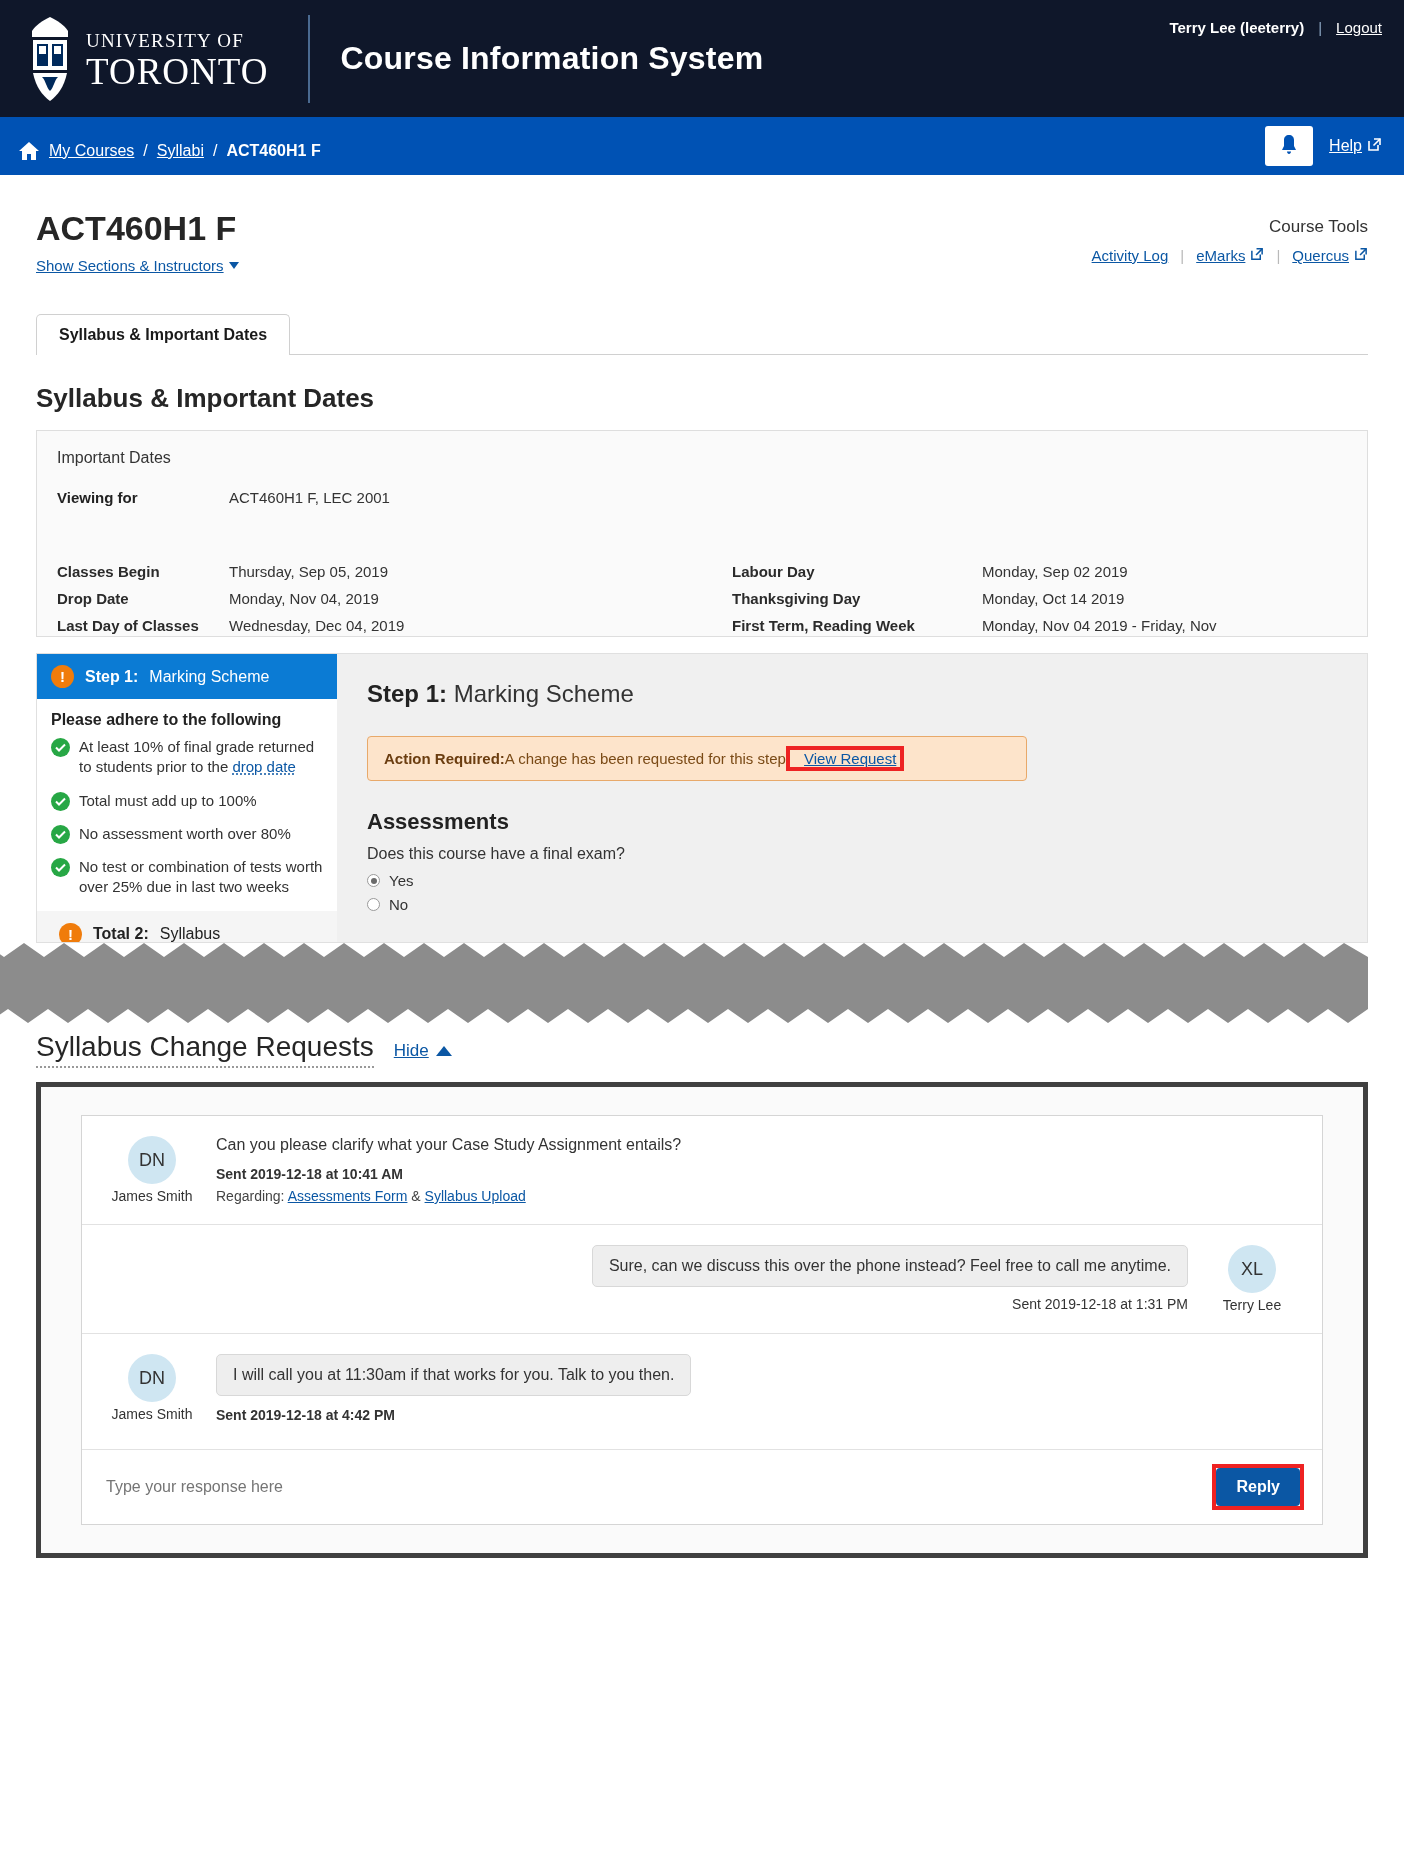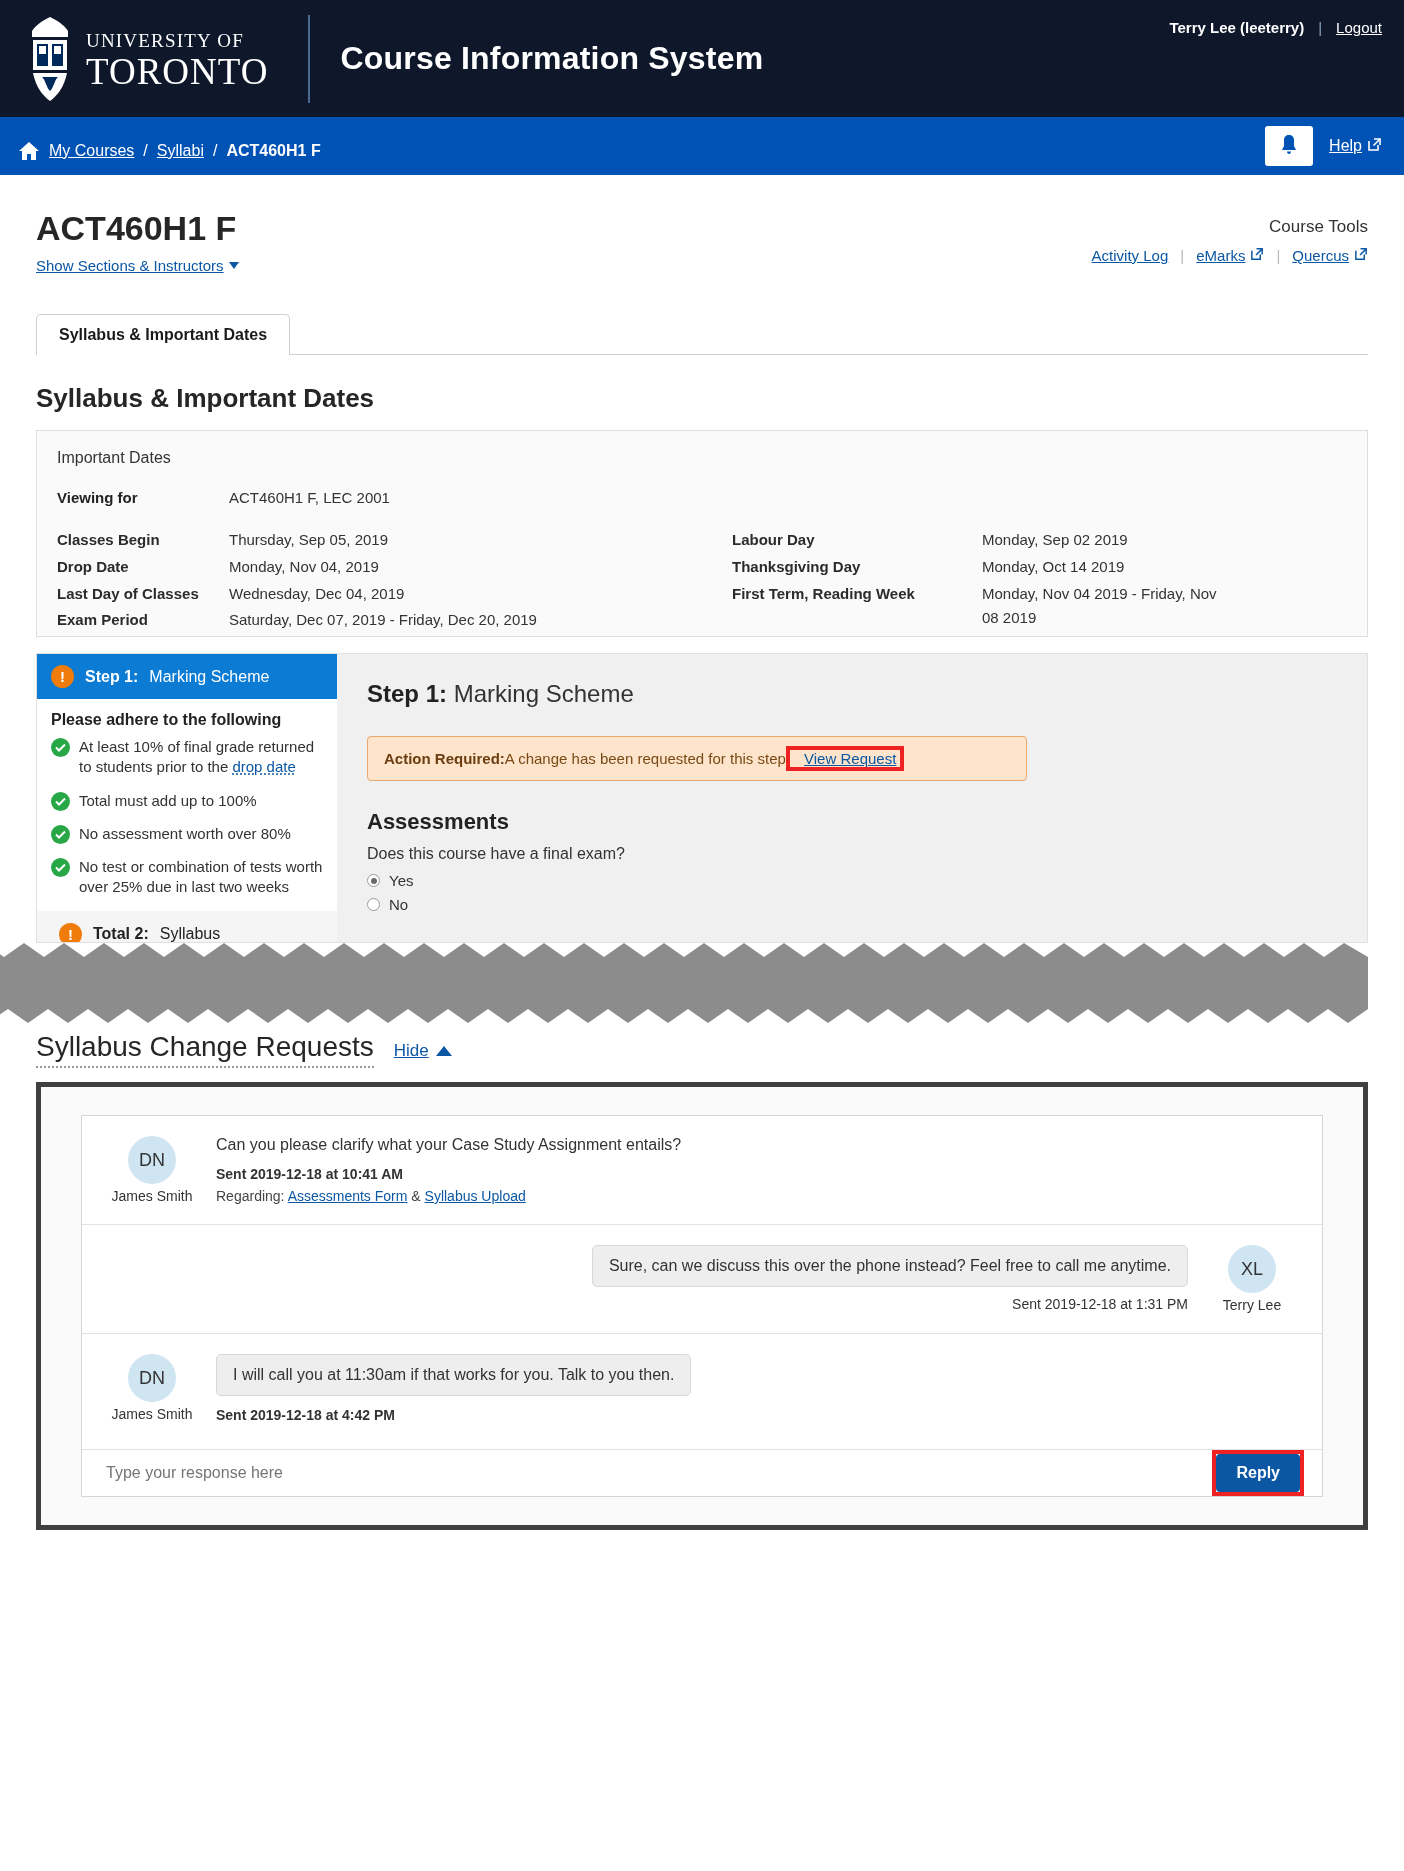--- a/index.html
+++ b/index.html
@@ -112,21 +112,21 @@
   h2.sec-h { font-size:26px; font-weight:bold; color:#262626; margin: 28px 0 16px 0; }
 
   
   .dates-card {
     border:1px solid #dedede; background:#fafafa;
     padding: 18px 20px 4px 20px; position:relative;
     height: 207px; overflow:hidden;
   }
   .dates-card .ttl { font-size:16px; color:#333; margin-bottom:22px; }
   .dates-row { display:flex; }
-  .dates-col { flex:1; }
+  .dates-col { flex:1;margin-top:32px; }
   .dates-col.right { padding-left: 60px; }
   .kv { display:flex; margin-bottom: 2px; line-height: 1.65; }
   .kv .k { font-weight:bold; font-size:15px; color:#2b2b2b; width: 172px; flex:none; }
   .dates-col.right .kv .k { width: 250px; }
   .kv .v { font-size:15px; color:#333; }
   .viewing { display:flex; margin-bottom: 22px; }
   .viewing .k { font-weight:bold; font-size:15px; width:172px; flex:none;}
   .viewing .v { font-size:15px; color:#333; }
 
   
@@ -197,21 +197,21 @@
   .msg-re a { color:#0b57a4; text-decoration:underline; }
 
   .msg-row.right { justify-content:flex-end; }
   .bubble {
     background:#eeeeee; border:1px solid #d8d8d8; border-radius:5px;
     padding: 11px 16px; font-size:16px; color:#333; display:inline-block;
   }
   .right-col { text-align:right; }
   .right-col .stamp { font-size:14px; color:#333; margin-top: 9px; }
 
-  .composer { border-top:1px solid #e2e2e2; padding: 4px 22px; display:flex; align-items:center; }
+  .composer { border-top:1px solid #e2e2e2; padding: 18px 22px; display:flex; align-items:center; }
   .composer-input {
     flex:1; border:none; outline:none; background:transparent;
     font-size:16px; color:#9a9a9a; font-family:"Liberation Sans", sans-serif;
   }
   .reply-btn {
     background:#0b57a4; color:#ffffff; border:none; border-radius:4px;
     padding: 10px 20px; font-size:16px; font-weight:bold; cursor:pointer;
   }
   .reply-hl { outline: 4px solid #ee2222; display:inline-block; }
 </style>

